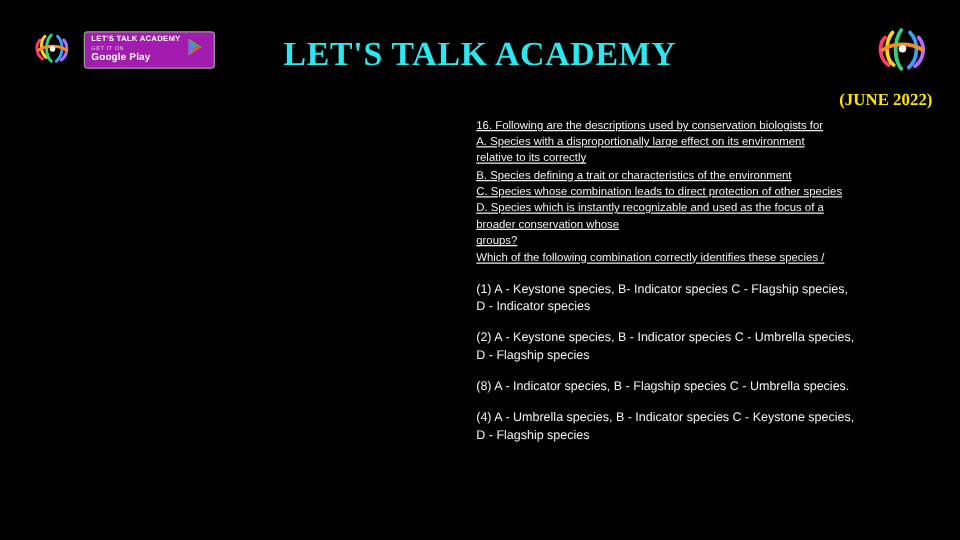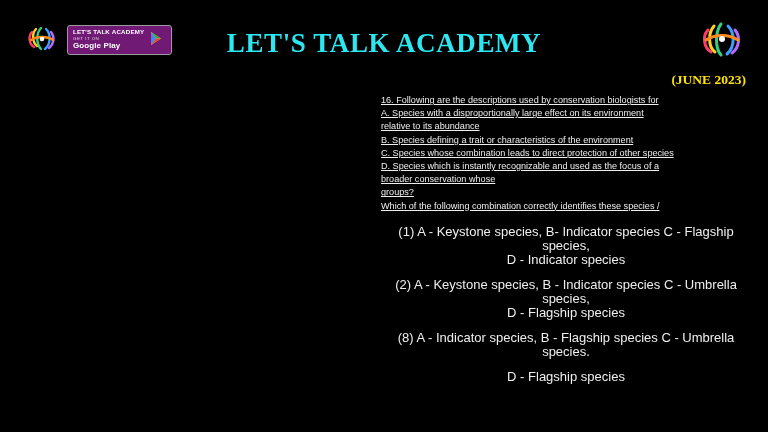--- a/index.html
+++ b/index.html
@@ -38,21 +38,21 @@
     height: 36px;
     position: relative;
   }
   .badge {
     display: flex;
     align-items: center;
     gap: 6px;
     border: 1px solid #9a9a9a;
     border-radius: 3px;
     padding: 3px 7px 3px 5px;
-    background: #701a75;
+    background: #a21caf;
   }
   .badge-text {
     display: flex;
     flex-direction: column;
     line-height: 1.08;
   }
   .badge-title {
     font-size: 6.2px;
     font-weight: bold;
     color: #ffffff;
@@ -114,25 +114,24 @@
     font-size: 9.1px;
     line-height: 13.2px;
     color: #efefef;
   }
   .q-line { display: block; text-decoration: underline; }
 
   .options {
     margin-top: 12px;
   }
   .option {
-    font-size: 13px;
+    font-size: 10px;
     line-height: 14px;
     margin-bottom: 11px;
     color: #efefef;
-    text-align: center;
   }
   .option .opt-line { display: block; }
 </style>
 </head>
 <body>
 
 <div class="header">
 
   <div class="logo-block">
     <span class="logo-mark">
@@ -175,29 +174,29 @@
         <path d="M16 8 C10 15, 10 29, 17 34" stroke="#ffd21e"></path>
         <path d="M23 6 C17 14, 17 30, 23 37" stroke="#35d07f"></path>
         <path d="M30 8 C37 15, 37 29, 29 36" stroke="#3ba0ff"></path>
         <path d="M37 12 C43 19, 41 30, 34 35" stroke="#b66bff"></path>
         <path d="M8 22 C17 16, 31 16, 40 22" stroke="#ff8a1e"></path>
       </g>
       <circle cx="24" cy="21" r="3" fill="#ffffff"></circle>
     </svg>
   </div>
 
-  <div class="exam-date">(JUNE 2023)</div>
+  <div class="exam-date">(JUNE 2022)</div>
 </div>
 
 <div class="content">
 
   <div class="q-stem">
     <span class="q-line">16. Following are the descriptions used by conservation biologists for</span>
     <span class="q-line">A. Species with a disproportionally large effect on its environment</span>
-    <span class="q-line">relative to its abundance</span>
+    <span class="q-line">relative to its correctly</span>
     <span class="q-line">B. Species defining a trait or characteristics of the environment</span>
     <span class="q-line">C. Species whose combination leads to direct protection of other species</span>
     <span class="q-line">D. Species which is instantly recognizable and used as the focus of a</span>
     <span class="q-line">broader conservation whose</span>
     <span class="q-line">groups?</span>
     <span class="q-line">Which of the following combination correctly identifies these species /</span>
   </div>
 
   <div class="options">
 
@@ -209,17 +208,18 @@
     <div class="option">
       <span class="opt-line">(2) A - Keystone species, B - Indicator species C - Umbrella species,</span>
       <span class="opt-line">D - Flagship species</span>
     </div>
 
     <div class="option">
       <span class="opt-line">(8) A - Indicator species, B - Flagship species C - Umbrella species.</span>
     </div>
 
     <div class="option">
+      <span class="opt-line">(4) A - Umbrella species, B - Indicator species C - Keystone species,</span>
       <span class="opt-line">D - Flagship species</span>
     </div>
 
   </div>
 </div>
 
 </body></html>

